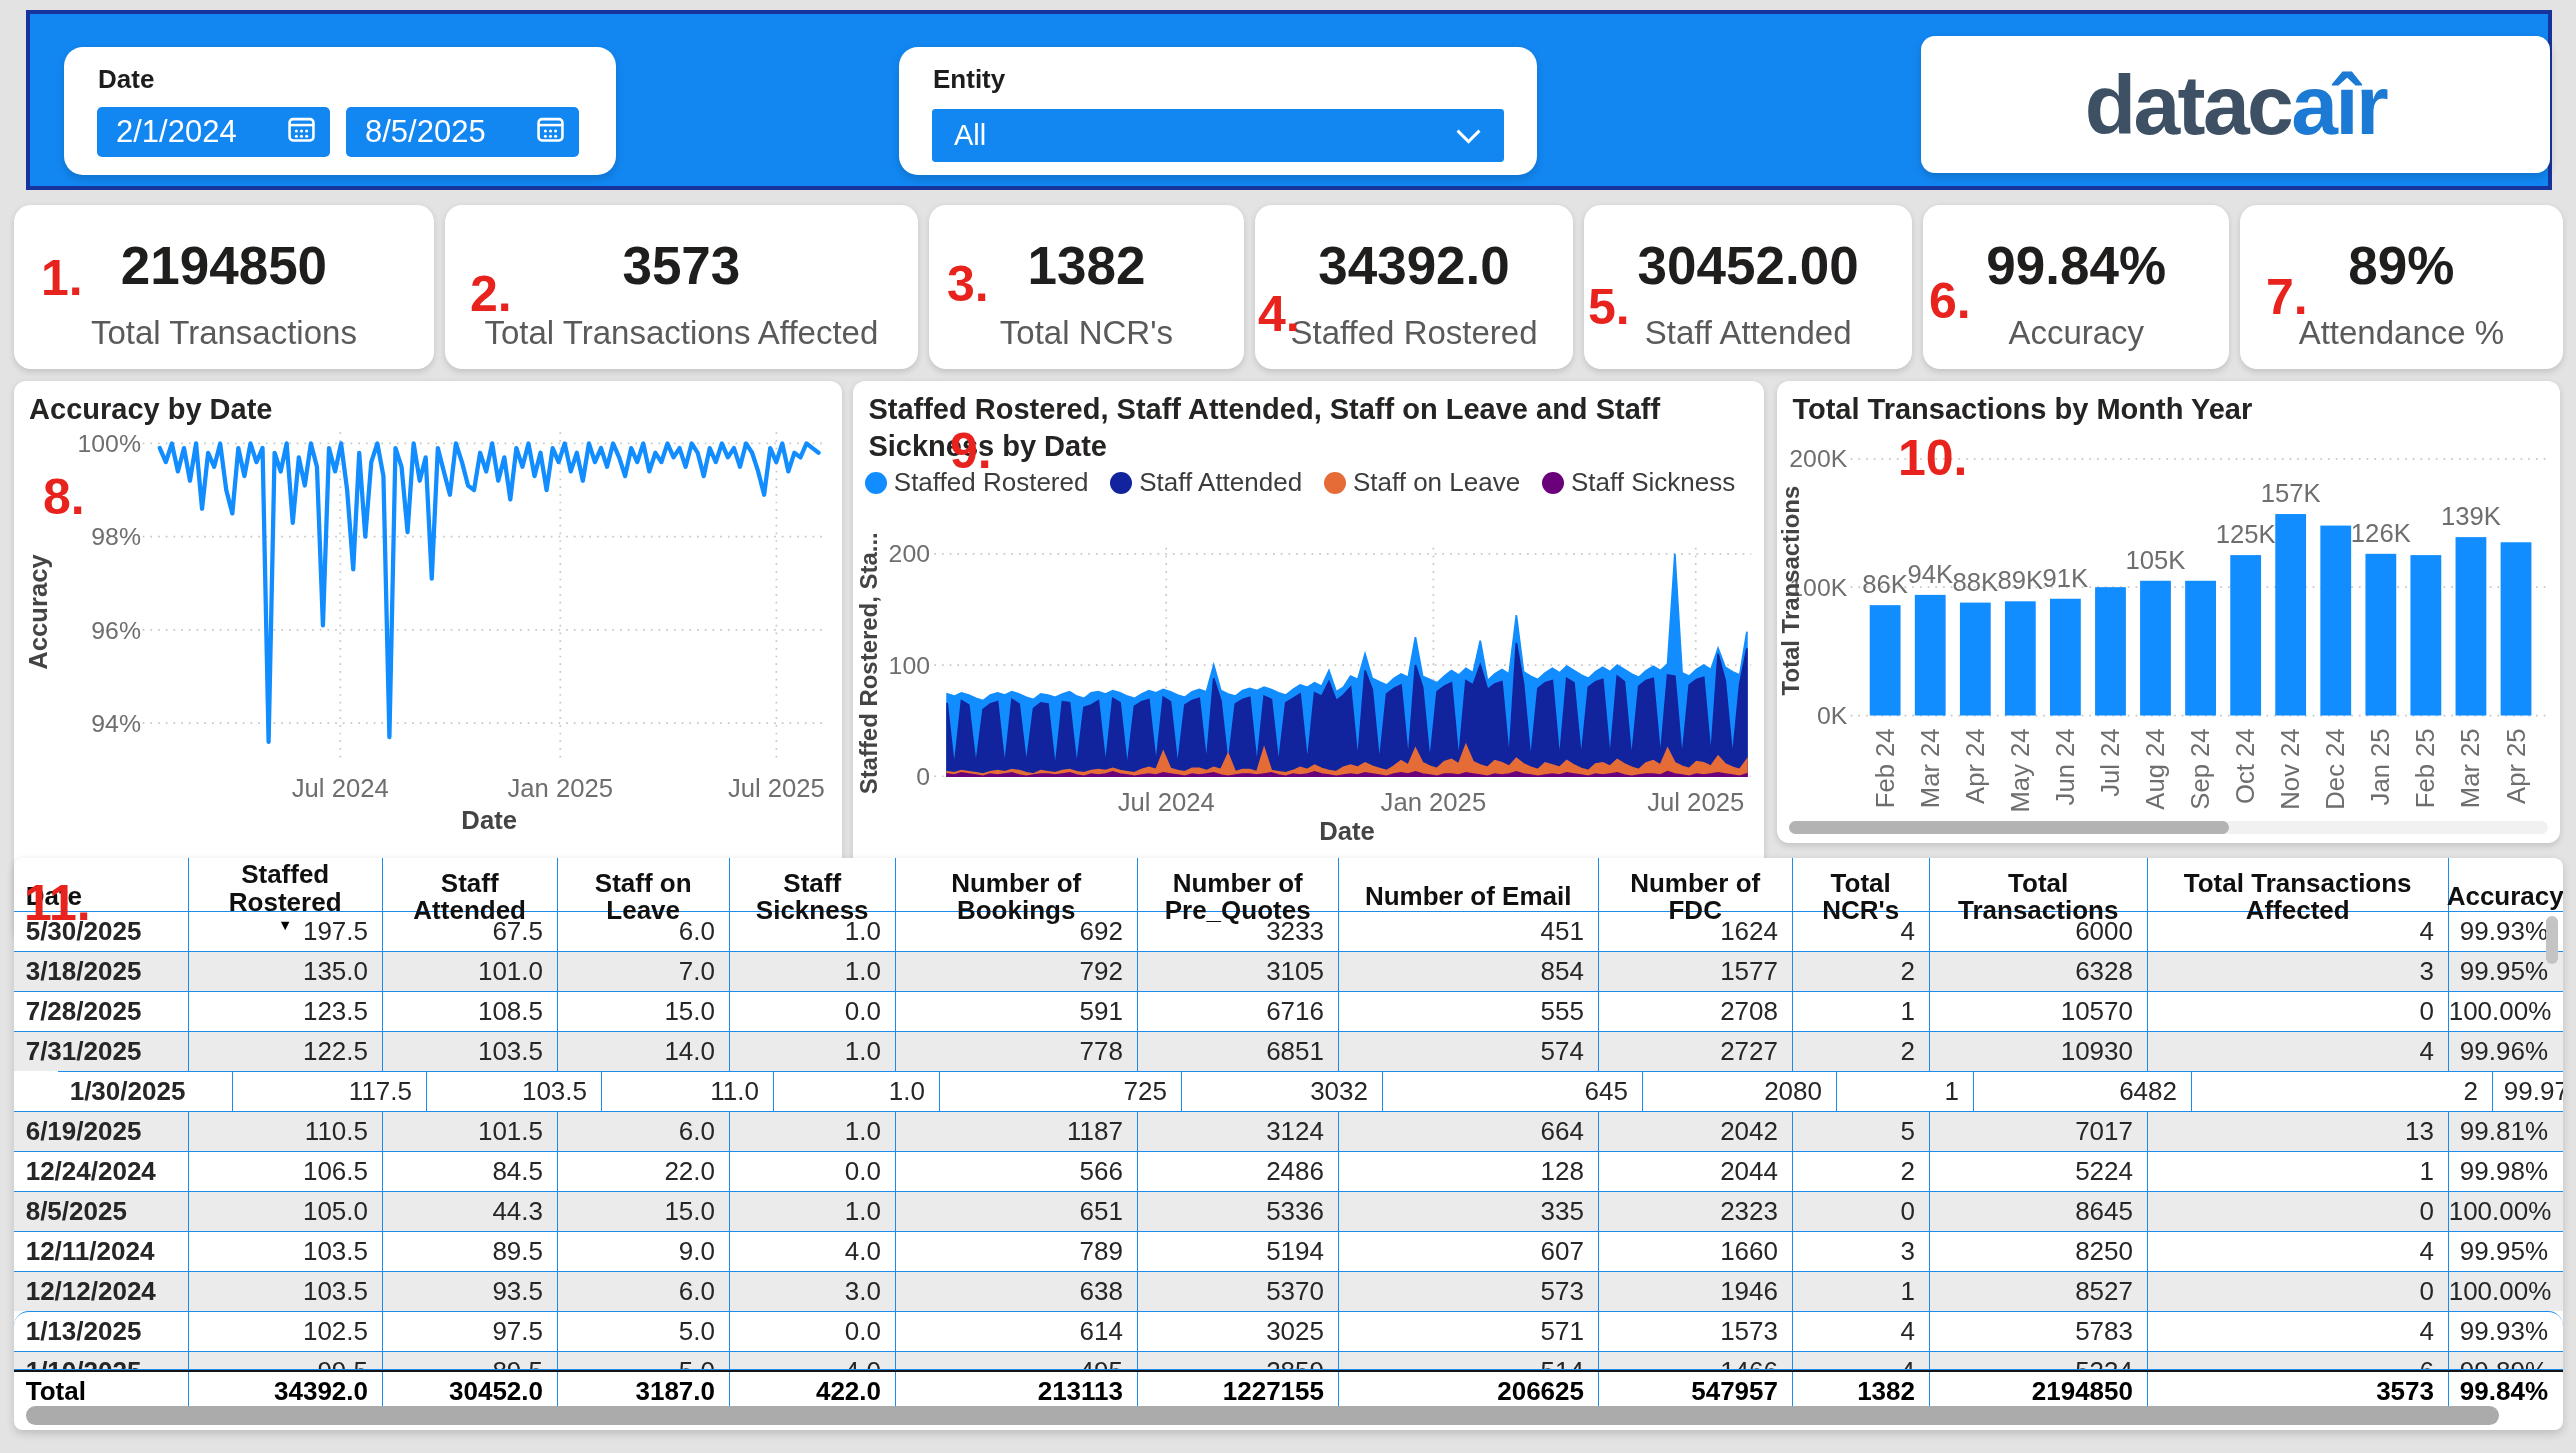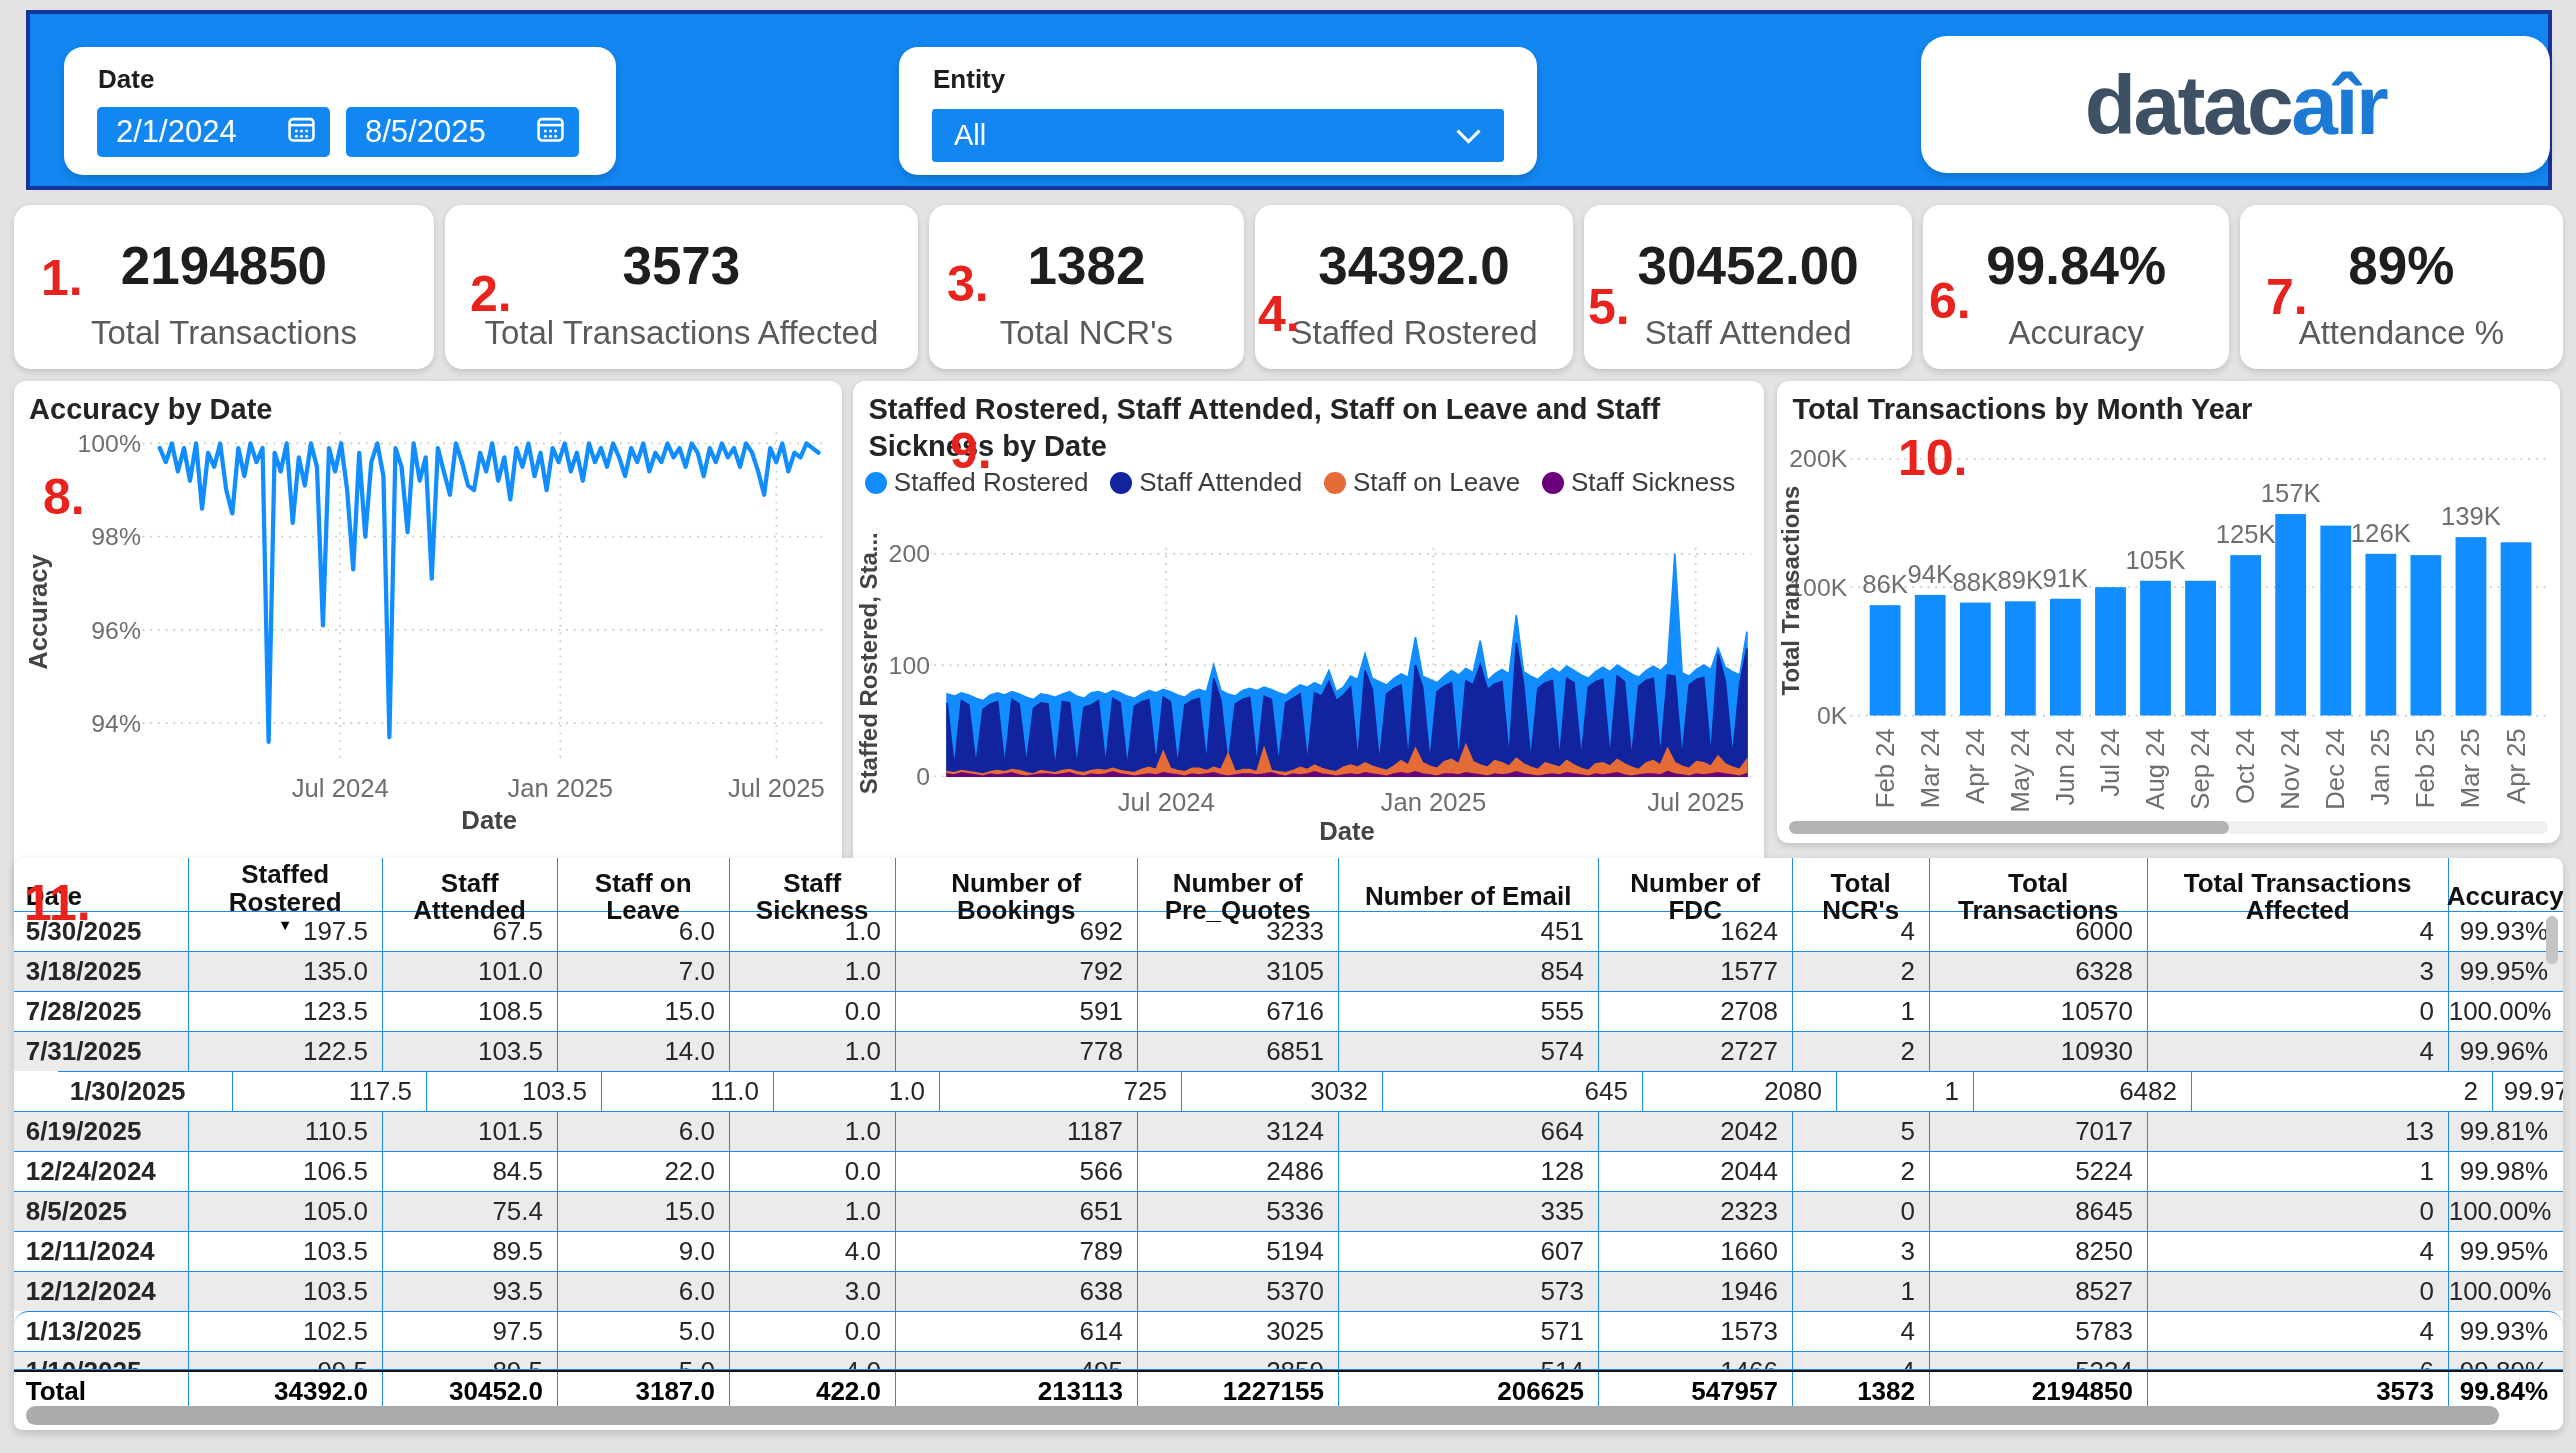--- a/index.html
+++ b/index.html
@@ -8,21 +8,21 @@
   
   #band{position:absolute;left:26px;top:10.3px;width:2526px;height:180px;background:#1287f2;border:4.3px solid #17349c;box-sizing:border-box;}
   #date-card{left:64px;top:47px;width:552px;height:128px;}
   .flt-label{position:absolute;left:34px;top:17px;font-size:26px;font-weight:700;color:#1d1d1d;}
   .date-input{position:absolute;top:60px;width:233px;height:50px;background:#1287f2;border-radius:5.1px;color:#fff;
     display:flex;align-items:center;justify-content:space-between;padding:0 13.7px 0 19px;box-sizing:border-box;font-size:31px;}
   #date-from{left:33px;} #date-to{left:282px;}
   #entity-card{left:899px;top:47px;width:638px;height:128px;}
   #entity-dd{position:absolute;left:33px;top:62px;width:572px;height:53px;background:#1287f2;border-radius:3.4px;color:#fff;
     display:flex;align-items:center;justify-content:space-between;padding:0 22px;box-sizing:border-box;font-size:29px;}
-  #logo-card{left:1921px;top:36px;width:629px;height:137px;border-radius:26px;display:flex;align-items:center;justify-content:center;}
+  #logo-card{left:1921px;top:36px;width:629px;height:137px;border-radius:14px;display:flex;align-items:center;justify-content:center;}
   .logo-text{font-size:84px;font-weight:700;letter-spacing:-2.6px;line-height:1;}
   .lg-dark{color:#3d5064;} .lg-blue{color:#1d7ad4;}
   
   #kpi-row{position:absolute;left:13.7px;top:205px;width:2549px;height:164px;display:flex;gap:11px;}
   .kpi{background:#fff;border-radius:17px;box-shadow:0 2.6px 6.8px rgba(0,0,0,.14);text-align:center;padding-top:34px;box-sizing:border-box;}
   .kpi:nth-child(1){width:421px;} .kpi:nth-child(2){width:473px;} .kpi:nth-child(3){width:316px;}
   .kpi:nth-child(4){width:318px;} .kpi:nth-child(5){width:329px;} .kpi:nth-child(6){width:306px;} .kpi:nth-child(7){width:323px;}
   .kpi .val{font-size:53px;font-weight:700;color:#1f1e1d;line-height:1;}
   .kpi .lbl{margin-top:22px;font-size:33px;color:#5a5a5a;}
   
@@ -418,21 +418,21 @@
         <div class="td">128</div>
         <div class="td">2044</div>
         <div class="td">2</div>
         <div class="td">5224</div>
         <div class="td">1</div>
         <div class="td">99.98%</div>
       </div>
       <div class="tgrid tr" style="grid-template-columns: 174px 194px 175px 172px 166px 242px 201px 260px 194px 137px 218px 301px 114px;">
         <div class="td">8/5/2025</div>
         <div class="td">105.0</div>
-        <div class="td">75.4</div>
+        <div class="td">44.3</div>
         <div class="td">15.0</div>
         <div class="td">1.0</div>
         <div class="td">651</div>
         <div class="td">5336</div>
         <div class="td">335</div>
         <div class="td">2323</div>
         <div class="td">0</div>
         <div class="td">8645</div>
         <div class="td">0</div>
         <div class="td">100.00%</div>

